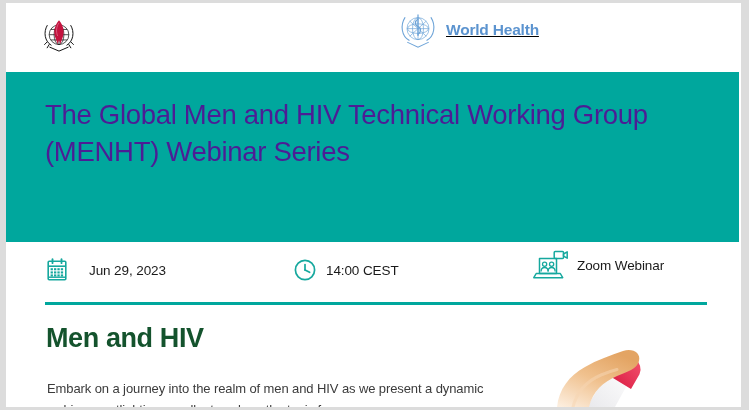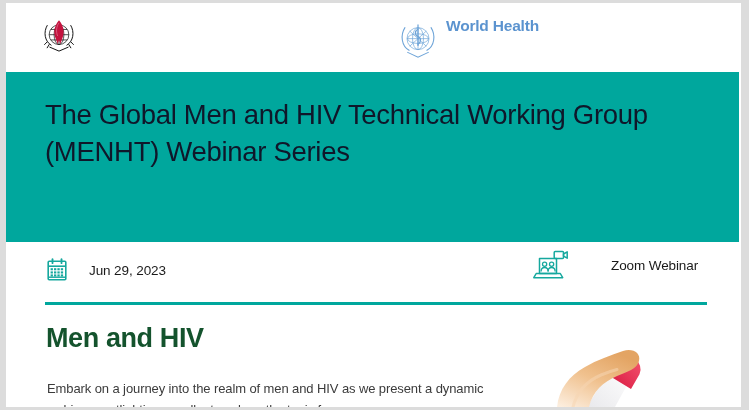--- a/index.html
+++ b/index.html
@@ -61,23 +61,25 @@
     letter-spacing: -1.2px;
     line-height: 1;
     white-space: nowrap;
   }
   .unaids-un { color: #000000; }
   .unaids-aids { color: #c4133f; }
 
   .who-logo {
     position: absolute;
     left: 390px;
-    top: 15px;
+    top: 4px;
     height: 46px;
     display: flex;
+    align-items: center;
+    text-decoration: underline;
   }
   .who-emblem {
     width: 44px;
     height: 44px;
     flex: 0 0 44px;
     margin-right: 6px;
   }
   .who-word {
     color: #5b93cf;
     font-family: "Liberation Sans", sans-serif;
@@ -95,21 +97,21 @@
     top: 69px;
     width: 733px;
     height: 170px;
     background: #00a79d;
   }
   .hero-title {
     position: absolute;
     left: 39px;
     top: 25px;
     width: 630px;
-    color: #0f172a;
+    color: #4c1d95;
     font-family: "Liberation Sans", sans-serif;
     font-size: 27.5px;
     font-weight: normal;
     line-height: 1.33;
     letter-spacing: -0.3px;
   }
   .episode-pill {
     position: absolute;
     left: 41px;
     top: 191px;
@@ -146,21 +148,21 @@
   }
   .meta-text {
     color: #1a1a1a;
     font-family: "Liberation Sans", sans-serif;
     font-size: 13.5px;
     letter-spacing: -0.1px;
     white-space: nowrap;
   }
   #meta-date  { left: 40px;  top: 8px; }
   #meta-time  { left: 287px; top: 8px; }
-  #meta-venue { left: 527px; top: 3px; gap: 34px; }
+  #meta-venue { left: 527px; top: 3px; }
   #meta-date  .meta-text { margin-left: 21px; }
   #meta-time  .meta-text { margin-left: 9px; }
   #meta-venue .meta-text { margin-left: 8px; }
 
   
   .divider {
     position: absolute;
     left: 39px;
     top: 299px;
     width: 662px;
@@ -285,20 +287,28 @@
             <rect x="14.8" y="13.4" width="2.3" height="2.1"></rect>
             <rect x="4.6" y="16.4" width="2.3" height="2.1"></rect>
             <rect x="8.0" y="16.4" width="2.3" height="2.1"></rect>
             <rect x="11.4" y="16.4" width="2.3" height="2.1"></rect>
             <rect x="14.8" y="16.4" width="2.3" height="2.1"></rect>
           </g>
         </svg>
         <span class="meta-text">Jun 29, 2023</span>
       </div>
 
+      <div class="meta-item" id="meta-time">
+        <svg class="meta-icon" width="24" height="24" viewBox="0 0 24 24">
+          <circle cx="12" cy="12" r="9.6" fill="none" stroke="#16a89e" stroke-width="1.7"></circle>
+          <path d="M12 12 L 12 6.6" stroke="#16a89e" stroke-width="1.7" stroke-linecap="round"></path>
+          <path d="M12 12 L 16.6 14.3" stroke="#16a89e" stroke-width="1.7" stroke-linecap="round"></path>
+        </svg>
+        <span class="meta-text">14:00 CEST</span>
+      </div>
 
       <div class="meta-item" id="meta-venue">
         <svg class="meta-icon" width="36" height="34" viewBox="0 0 36 34">
           <g fill="none" stroke="#16a89e" stroke-width="1.5" stroke-linejoin="round">
             <path d="M6.5 10.5 h17 v15 h-17 z"></path>
             <path d="M3.2 25.5 h24.1 l2.4 4.2 h-28.9 z"></path>
           </g>
           <g fill="none" stroke="#16a89e" stroke-width="1.3">
             <circle cx="11.6" cy="16.3" r="2.1"></circle>
             <path d="M8.1 23.4 c0-2.3 1.6-3.9 3.5-3.9 s3.5 1.6 3.5 3.9"></path>

